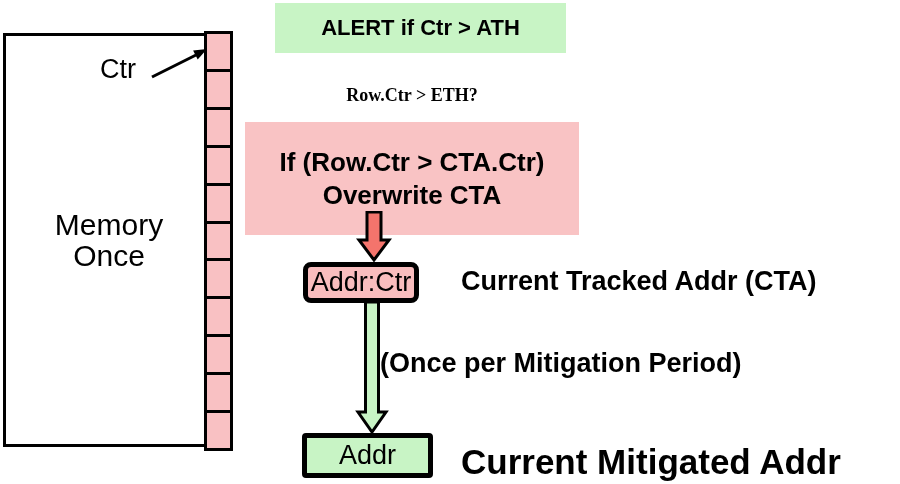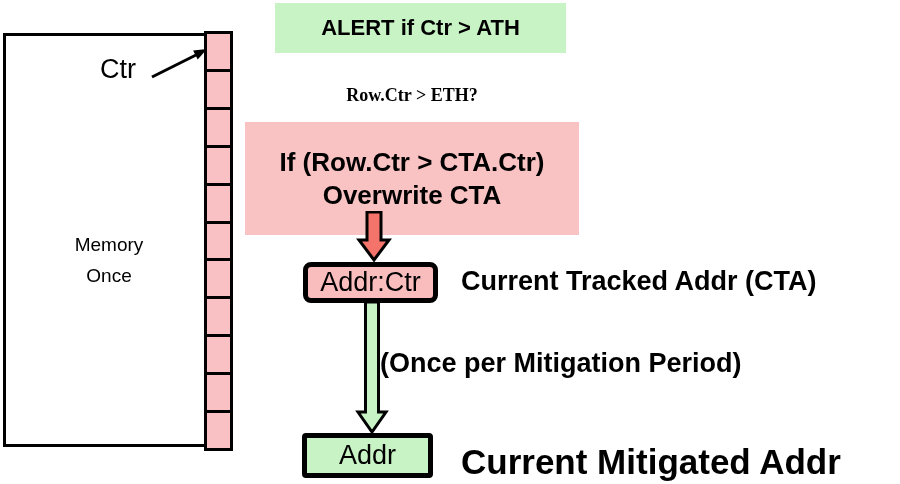--- a/index.html
+++ b/index.html
@@ -11,21 +11,21 @@
   }
   .abs { position:absolute; }
 
   
   #bank {
     left:3px; top:33px; width:230px; height:414px;
     border:3px solid #000; box-sizing:border-box; background:#fff;
   }
   #bank-label {
     left:14px; top:209px; width:190px;
-    text-align:center; font-size:19px; line-height:31px;margin-top:20px;
+    text-align:center; font-size:30px; line-height:31px;
   }
   #ctr-label { left:100px; top:54px; font-size:27px; }
   #ctr-arrow { left:145px; top:40px; }
 
   
   #cell-column {
     left:204px; top:31px; width:29px; height:420px;
     background:#000; box-sizing:border-box;
     display:flex; flex-direction:column; gap:3px; padding:3px;
   }
@@ -51,21 +51,21 @@
     background:var(--pink);
     display:flex; flex-direction:column; align-items:center; justify-content:center;
     font-size:26px; font-weight:bold; line-height:33px; text-align:center;
   }
 
   #red-arrow { left:352px; top:211px; }
   #green-arrow { left:350px; top:301px; }
 
   
   #cta-box {
-    left:303px; top:262px; width:135px; height:41px;
+    left:303px; top:262px; width:116px; height:41px;
     border:5px solid #000; border-radius:8px; box-sizing:border-box;
     background:var(--box-pink);
     display:flex; align-items:center; justify-content:center;
     font-size:27px;
     text-align:center;
   }
   #cta-label { left:461px; top:266px; font-size:27px; font-weight:bold; }
 
   #mitigation-note { left:380px; top:348px; font-size:27px; font-weight:bold; }
 

